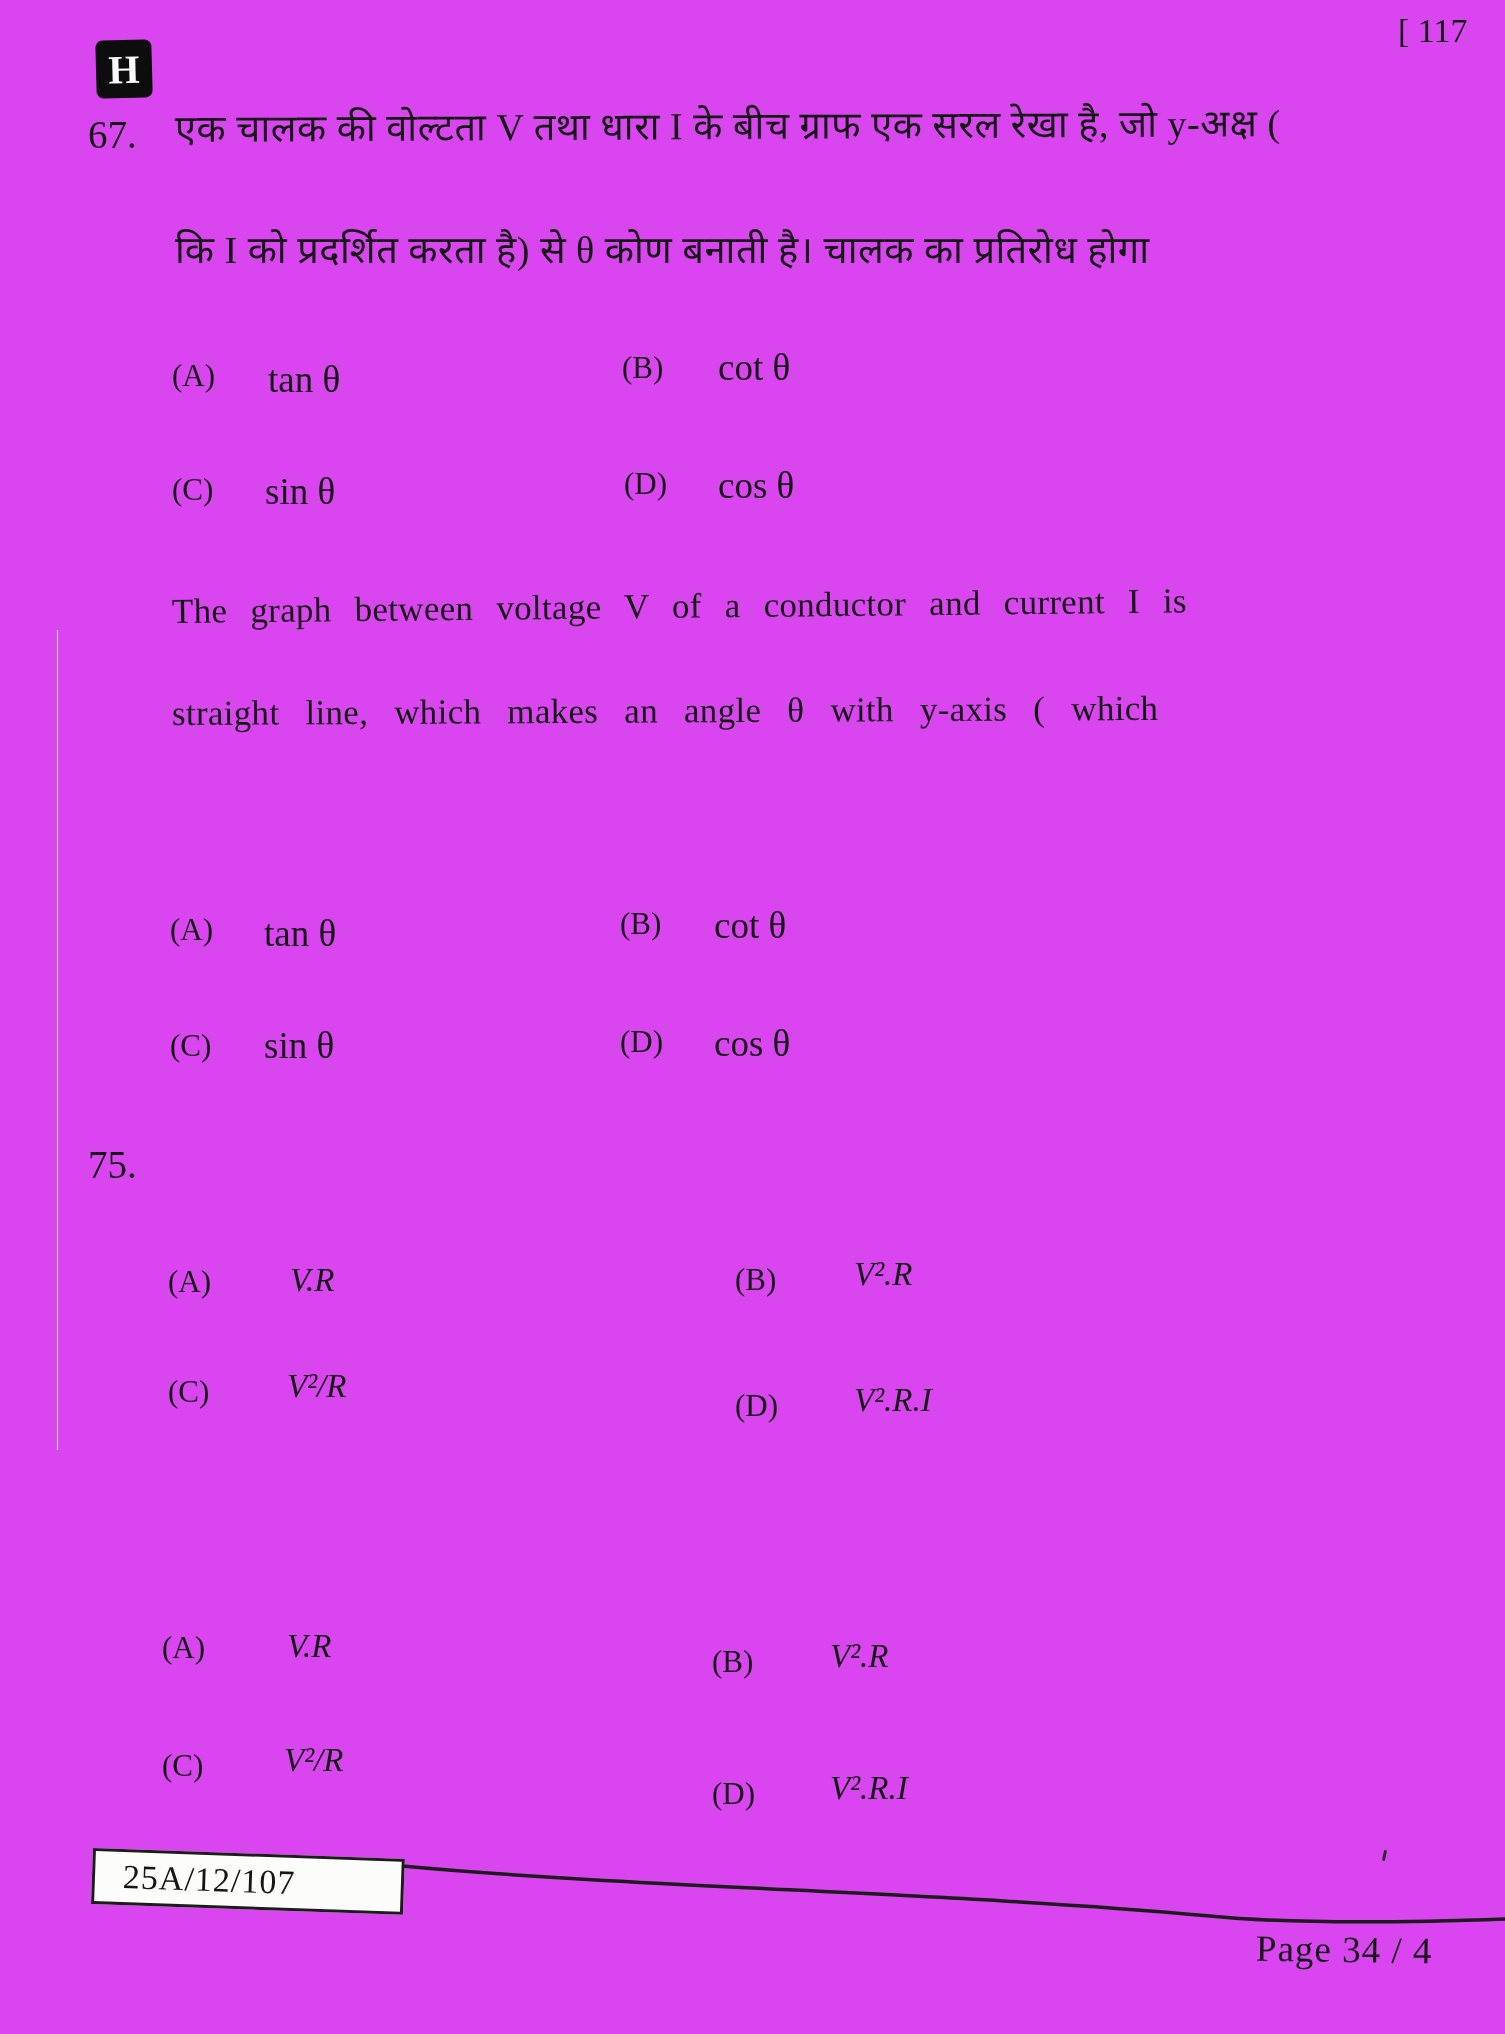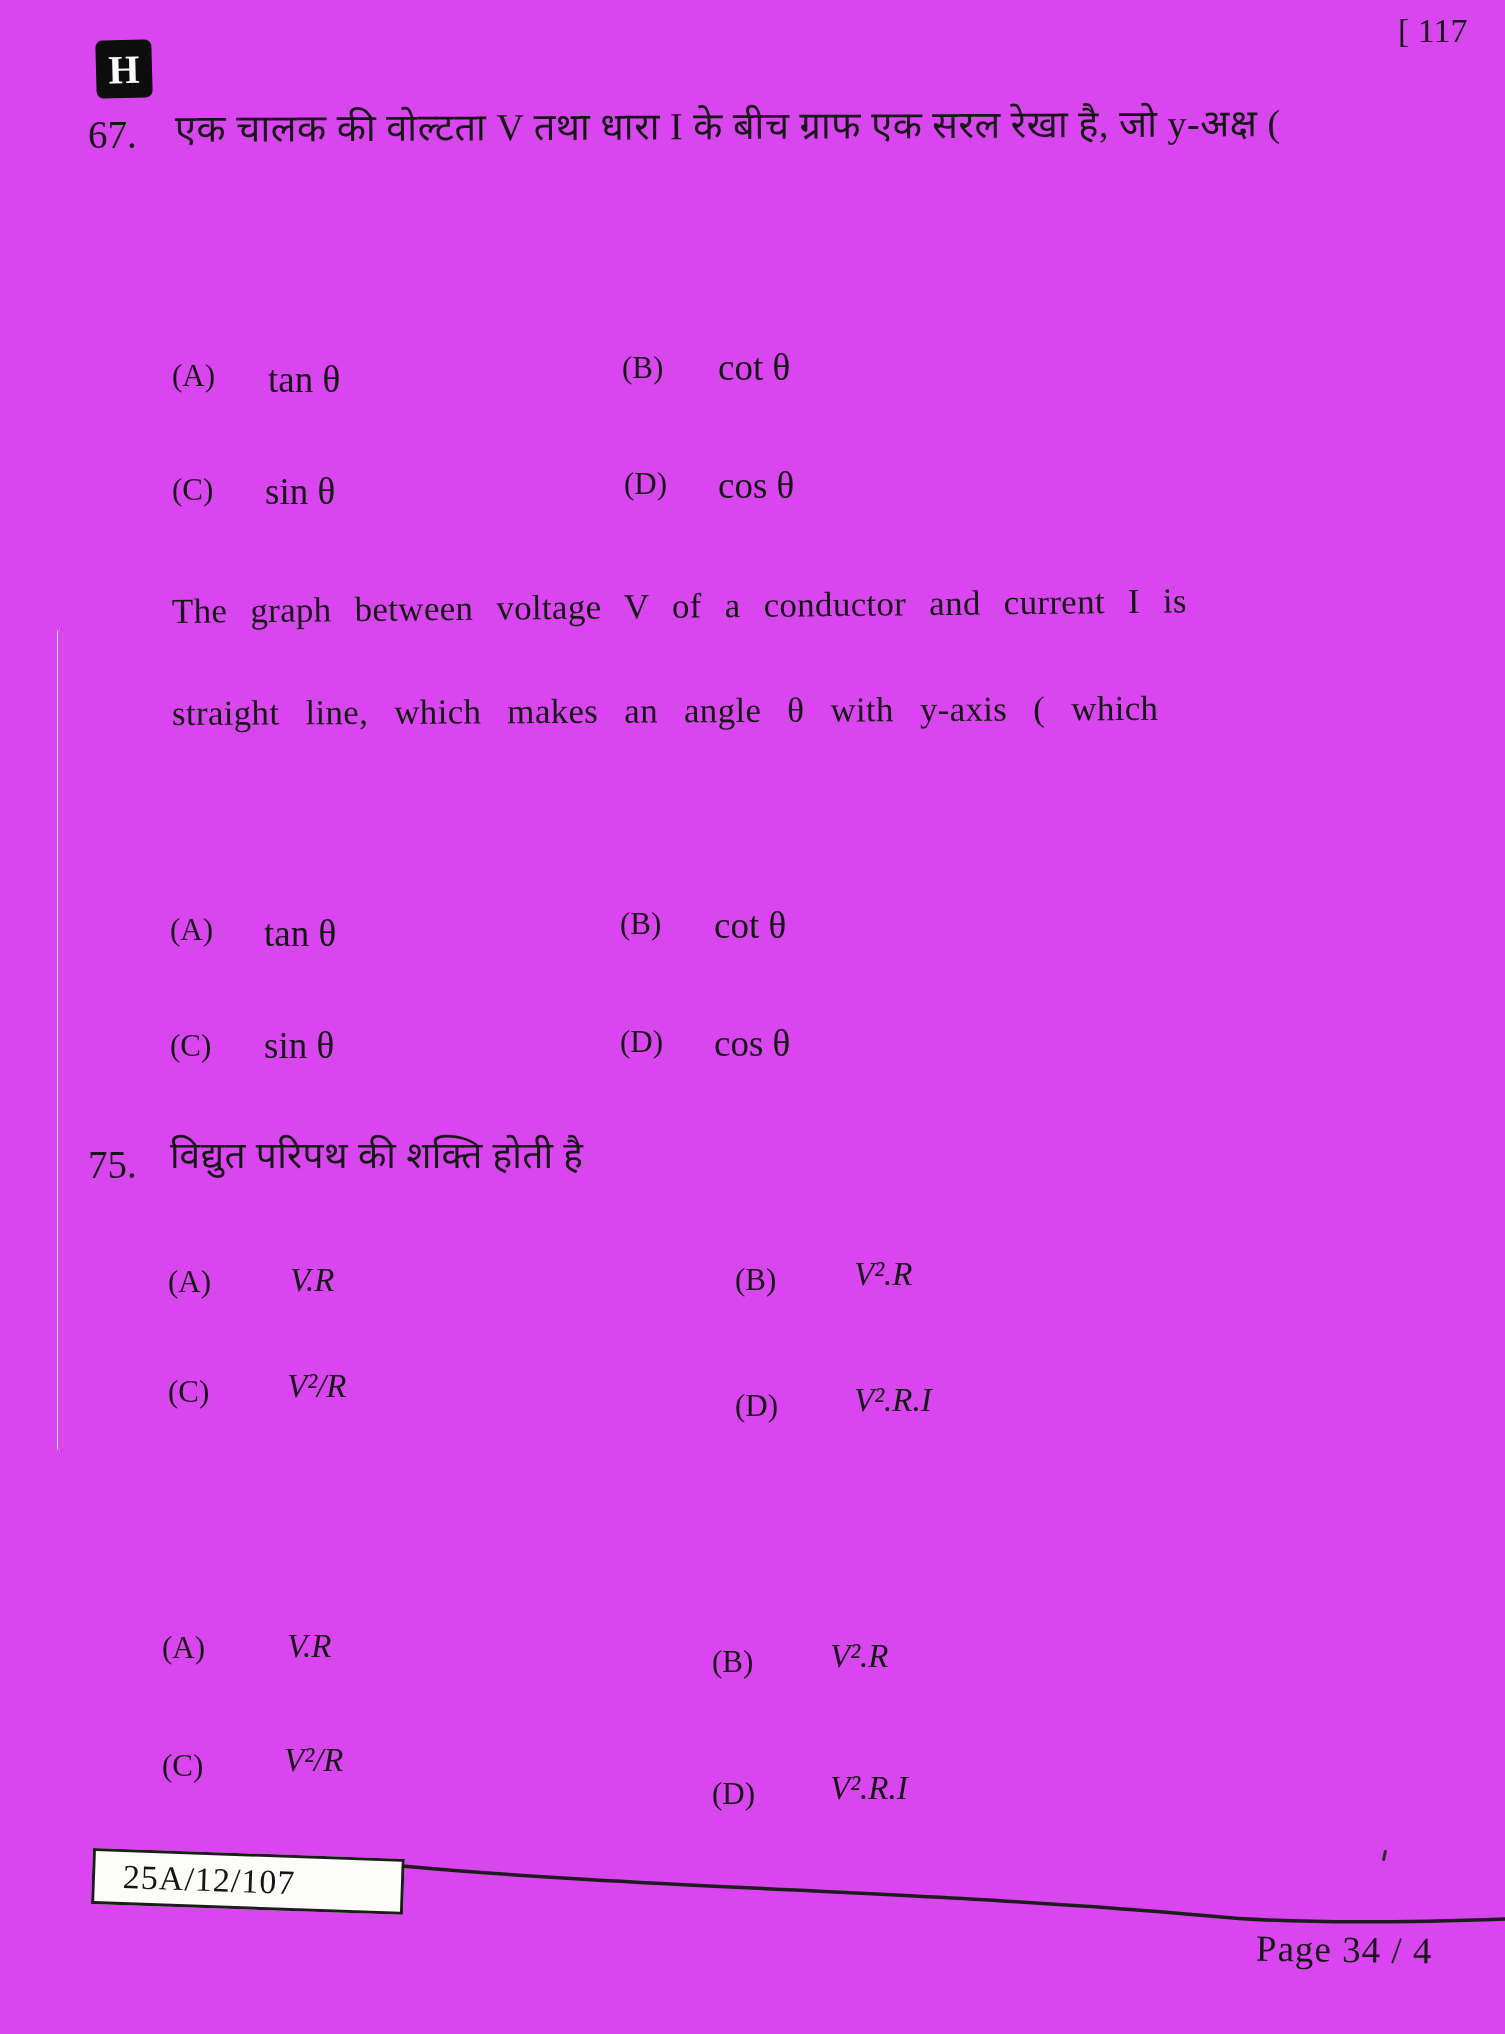--- a/index.html
+++ b/index.html
@@ -90,20 +90,21 @@
   <div class="abs badge" style="left:96px;top:40px;">
     <span>H</span>
   </div>
 
   <div class="scan-edge"></div>
 
   <div class="abs qnum" style="left:88px;top:112px;">67.</div>
 
   <div class="abs hindi" style="left:175px;top:98px;transform:rotate(-0.3deg);">एक चालक की वोल्टता V तथा धारा I के बीच ग्राफ एक सरल रेखा है, जो y-अक्ष (</div>
 
+  <div class="abs hindi" style="left:175px;top:222px;">कि I को प्रदर्शित करता है) से θ कोण बनाती है। चालक का प्रतिरोध होगा</div>
 
   <div class="abs opt-label" style="left:172px;top:358px;">(A)</div>
   <div class="abs opt-value" style="left:268px;top:358px;">tan θ</div>
   <div class="abs opt-label" style="left:622px;top:350px;">(B)</div>
   <div class="abs opt-value" style="left:718px;top:346px;">cot θ</div>
   <div class="abs opt-label" style="left:172px;top:472px;">(C)</div>
   <div class="abs opt-value" style="left:265px;top:470px;">sin θ</div>
   <div class="abs opt-label" style="left:624px;top:466px;">(D)</div>
   <div class="abs opt-value" style="left:718px;top:464px;">cos θ</div>
 
@@ -114,21 +115,20 @@
   <div class="abs opt-value" style="left:264px;top:912px;">tan θ</div>
   <div class="abs opt-label" style="left:620px;top:906px;">(B)</div>
   <div class="abs opt-value" style="left:714px;top:904px;">cot θ</div>
   <div class="abs opt-label" style="left:170px;top:1028px;">(C)</div>
   <div class="abs opt-value" style="left:264px;top:1024px;">sin θ</div>
   <div class="abs opt-label" style="left:620px;top:1024px;">(D)</div>
   <div class="abs opt-value" style="left:714px;top:1022px;">cos θ</div>
 
   <div class="abs qnum" style="left:88px;top:1142px;">75.</div>
 
-  <div class="abs hindi" style="left:170px;top:1128px;font-size:37px;">विद्युत परिपथ की शक्ति होती है</div>
 
   <div class="abs opt-label" style="left:168px;top:1264px;">(A)</div>
   <div class="abs opt-value formula" style="left:258px;top:1262px;">V.R</div>
   <div class="abs opt-label" style="left:735px;top:1262px;">(B)</div>
   <div class="abs opt-value formula" style="left:822px;top:1256px;">V².R</div>
   <div class="abs opt-label" style="left:168px;top:1374px;">(C)</div>
   <div class="abs opt-value formula" style="left:255px;top:1368px;">V²/R</div>
   <div class="abs opt-label" style="left:735px;top:1388px;">(D)</div>
   <div class="abs opt-value formula" style="left:822px;top:1382px;">V².R.I</div>
 

